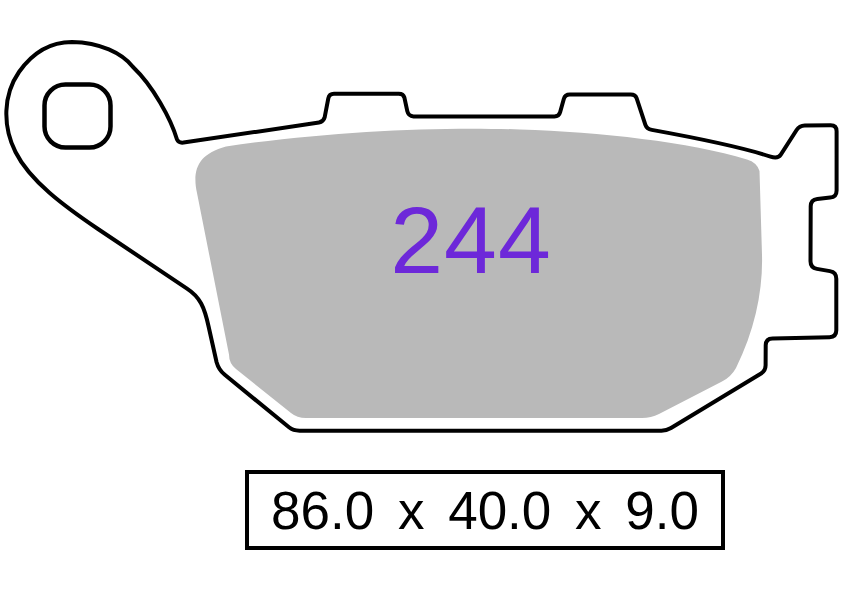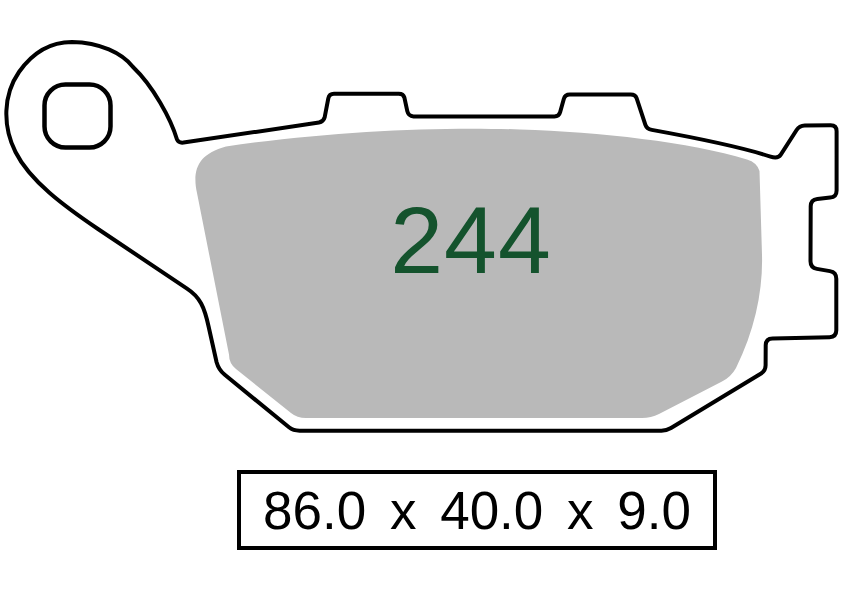--- a/index.html
+++ b/index.html
@@ -22,28 +22,28 @@
     width: 842px;
     height: 595px;
   }
   .pad-number {
     position: absolute;
     left: 471px;
     top: 244px;
     transform: translate(-50%, -54%);
     font-size: 95px;
     line-height: 1;
-    color: #14532d;
+    color: #6d28d9;
     letter-spacing: 1px;
     white-space: nowrap;
     user-select: none;
   }
   .dim-box {
     position: absolute;
-    left: 237px;
+    left: 245px;
     top: 470px;
     width: 480px;
     height: 80px;
     box-sizing: border-box;
     border: 4px solid #000000;
     background: #ffffff;
     display: flex;
     align-items: center;
     justify-content: center;
   }

